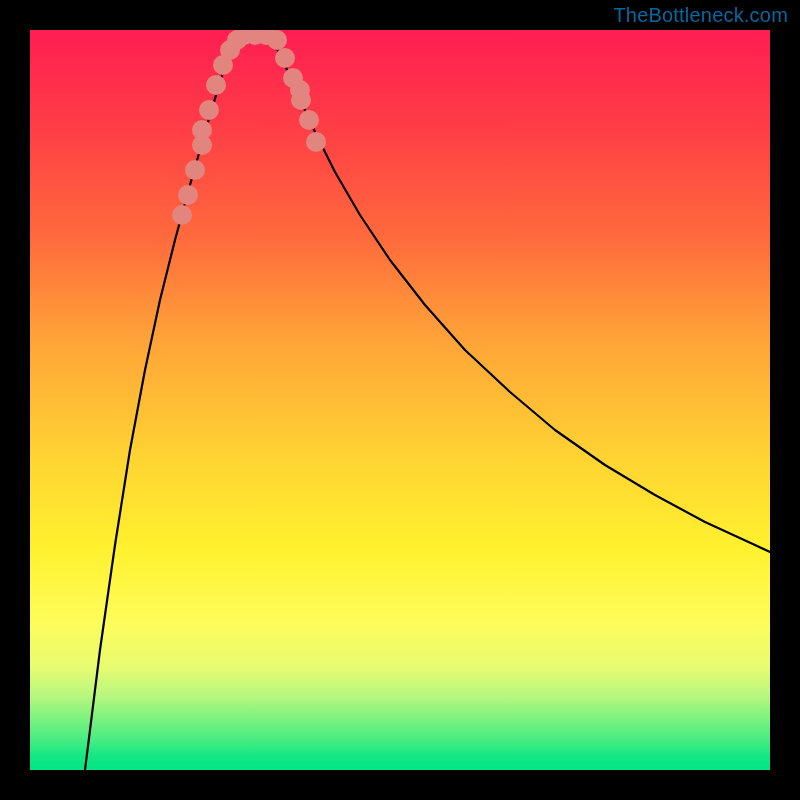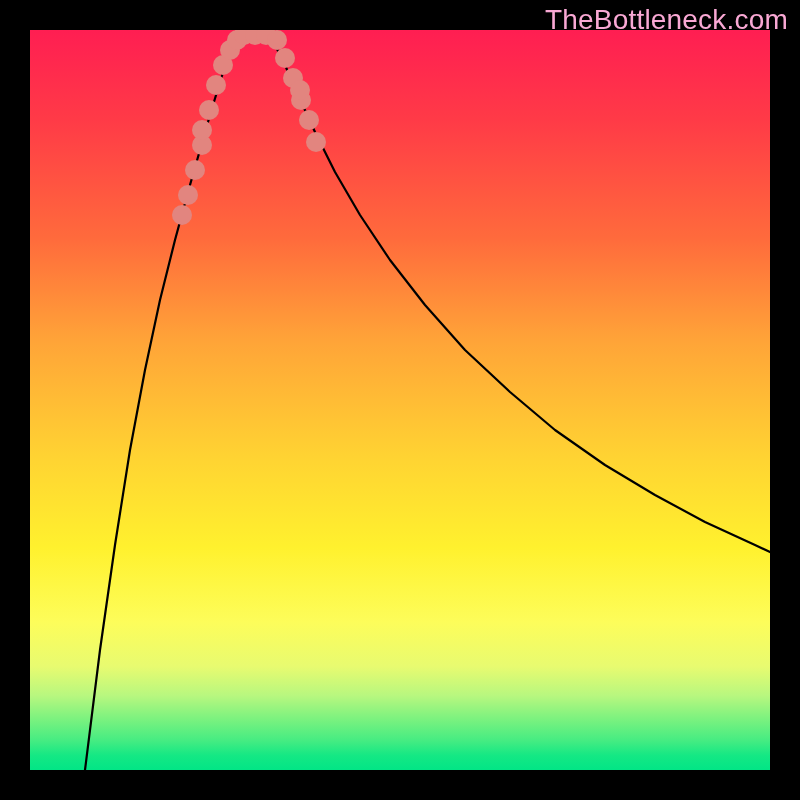--- a/index.html
+++ b/index.html
@@ -30,22 +30,22 @@
       #7df27f 93%,
       #46ec82 96%,
       #15e884 98%,
       #02e586 100%
     );
   }
   .watermark {
     position: absolute;
     top: 4px;
     right: 12px;
-    color: #f9a8d4;
-    font-size: 28px;
+    color: #0369a1;
+    font-size: 20px;
     font-weight: 500;
     letter-spacing: 0.2px;
   }
   svg.plot {
     position: absolute;
     left: 0;
     top: 0;
     width: 740px;
     height: 740px;
   }

